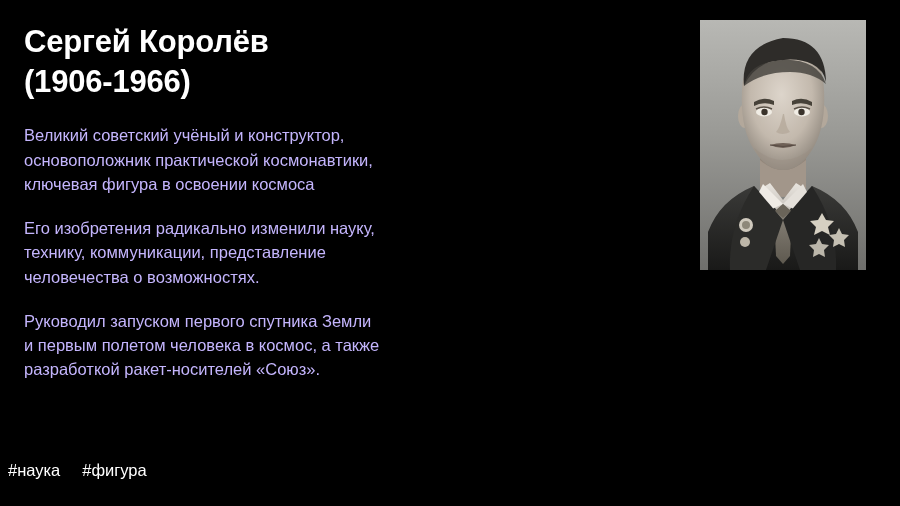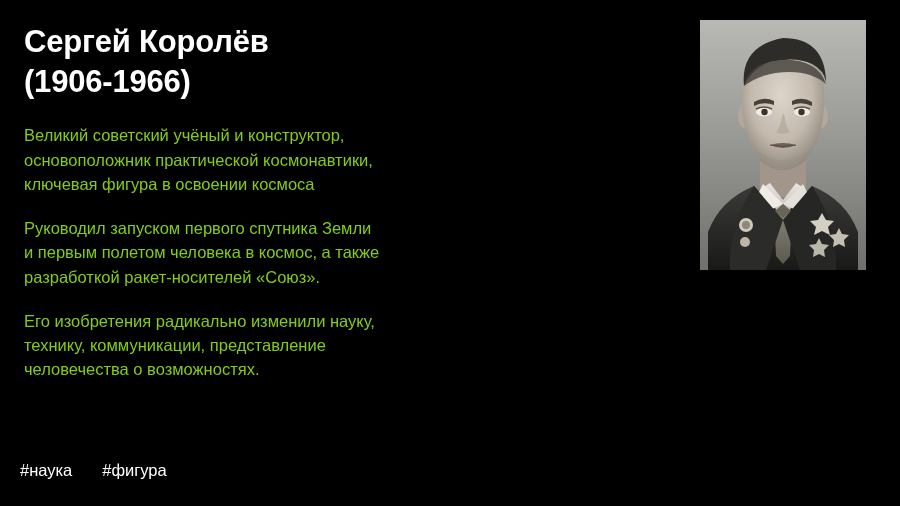--- a/index.html
+++ b/index.html
@@ -36,34 +36,34 @@
     margin: 0;
     color: #ffffff;
     white-space: pre-line;
   }
   .paragraphs {
     margin-top: 22px;
   }
   .para {
     font-size: 16.5px;
     line-height: 1.47;
-    color: #84cc16;
+    color: #c4b5fd;
     margin: 0 0 20px 0;
     white-space: pre-line;
     max-width: 460px;
   }
   .para:last-child {
     margin-bottom: 0;
   }
   .tags {
     position: absolute;
-    left: 20px;
+    left: 8px;
     bottom: 28px;
     display: flex;
-    gap: 30px;
+    gap: 22px;
     align-items: center;
   }
   .tag {
     font-size: 16.5px;
     color: #ffffff;
     line-height: 1;
   }
   .portrait-frame {
     position: absolute;
     right: 34px;
@@ -85,26 +85,26 @@
 <div class="slide">
 
   <div class="content">
     <h1 class="title">Сергей Королёв
 (1906-1966)</h1>
 
     <div class="paragraphs">
       <p class="para">Великий советский учёный и конструктор,
 основоположник практической космонавтики,
 ключевая фигура в освоении космоса</p>
+      <p class="para">Его изобретения радикально изменили науку,
+технику, коммуникации, представление
+человечества о возможностях.</p>
       <p class="para">Руководил запуском первого спутника Земли
 и первым полетом человека в космос, а также
 разработкой ракет-носителей «Союз».</p>
-      <p class="para">Его изобретения радикально изменили науку,
-технику, коммуникации, представление
-человечества о возможностях.</p>
     </div>
   </div>
 
   <div class="tags">
     <span class="tag">#наука</span>
     <span class="tag">#фигура</span>
   </div>
 
   <div class="portrait-frame">
     <svg class="portrait-svg" viewBox="0 0 166 250" preserveAspectRatio="xMidYMid slice">

